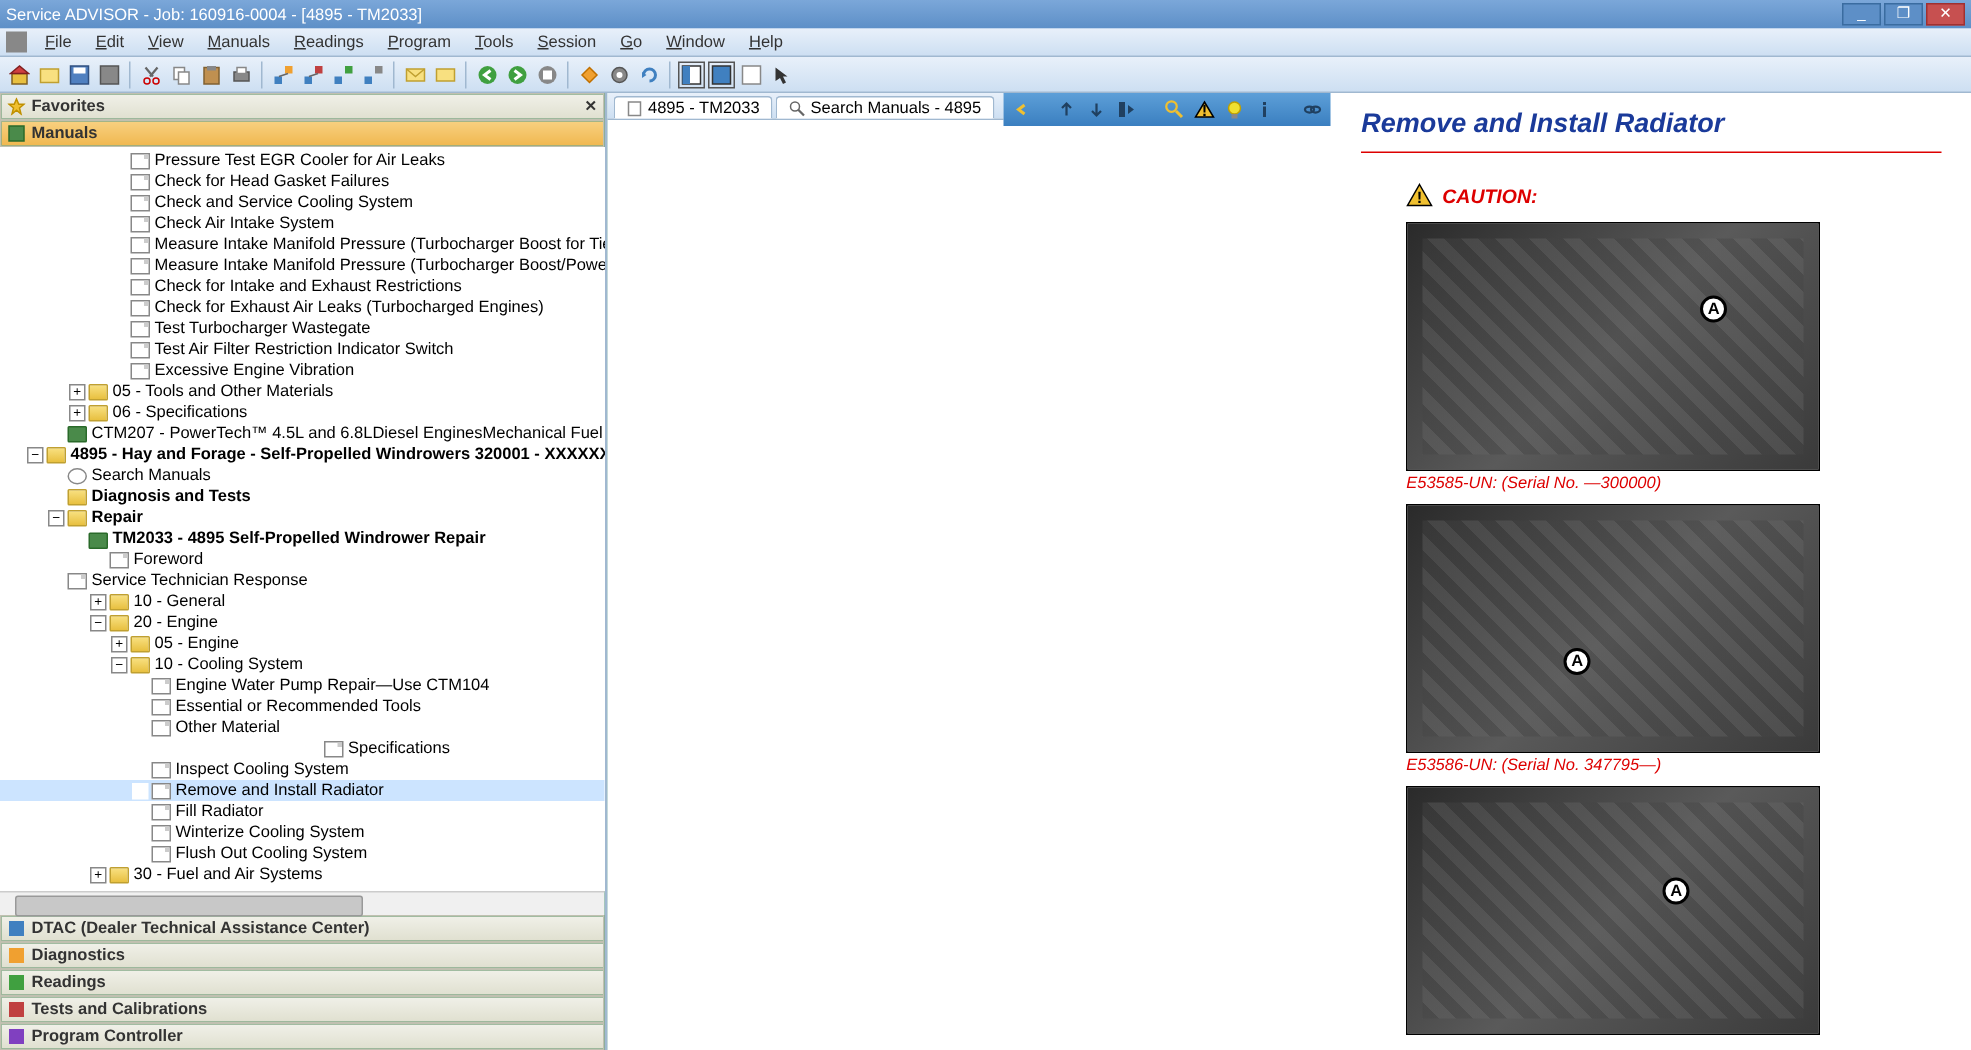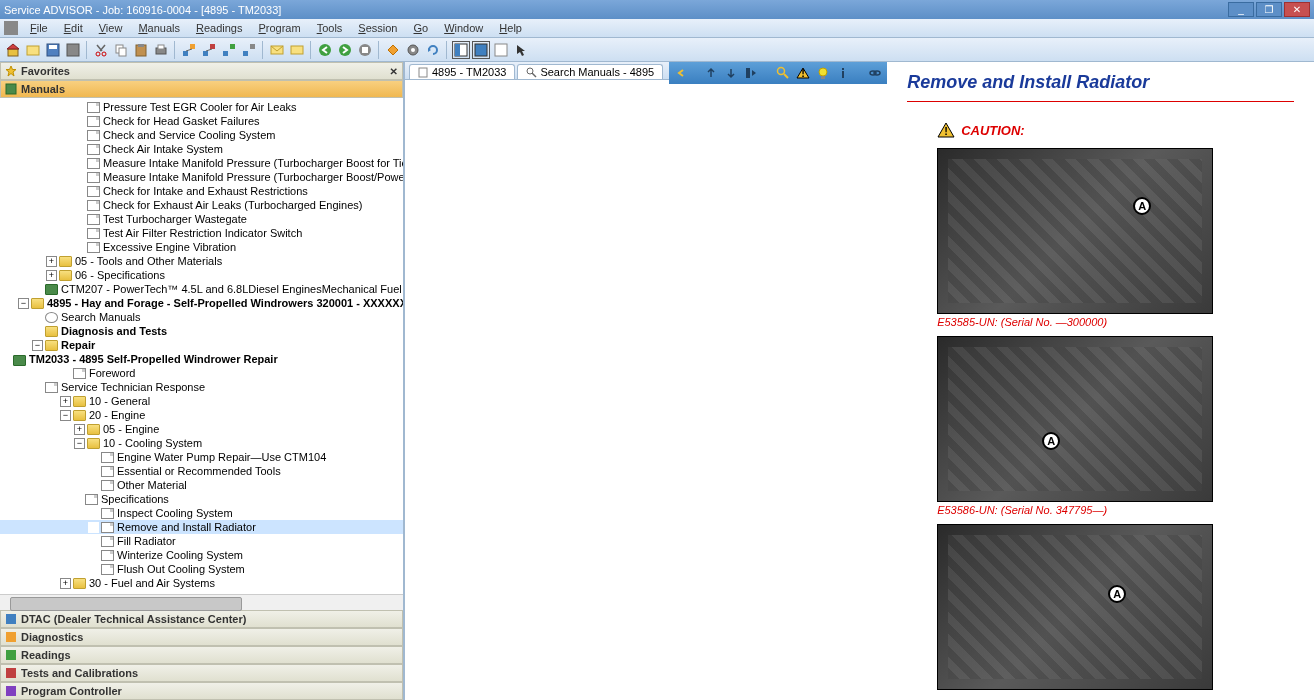--- a/index.html
+++ b/index.html
@@ -331,21 +331,21 @@
           <div class="tree-node" style="padding-left: 32px;">
             <span class="expander empty"></span>
             <span class="node-icon icon-folder"></span>
             <span class="node-label bold">Diagnosis and Tests</span>
           </div>
           <div class="tree-node" style="padding-left: 32px;">
             <span class="expander">−</span>
             <span class="node-icon icon-folder"></span>
             <span class="node-label bold">Repair</span>
           </div>
-          <div class="tree-node" style=" align-items: flex-end;">
+          <div class="tree-node" style="padding-left: 46px; align-items: flex-end;">
             <span class="expander empty"></span>
             <span class="node-icon icon-book"></span>
             <span class="node-label bold">TM2033 - 4895 Self-Propelled Windrower Repair</span>
           </div>
           <div class="tree-node" style="padding-left: 60px;">
             <span class="expander empty"></span>
             <span class="node-icon icon-page"></span>
             <span class="node-label">Foreword</span>
           </div>
           <div class="tree-node" style="padding-left: 32px;">
@@ -381,21 +381,21 @@
           <div class="tree-node" style="padding-left: 88px;">
             <span class="expander empty"></span>
             <span class="node-icon icon-page"></span>
             <span class="node-label">Essential or Recommended Tools</span>
           </div>
           <div class="tree-node" style="padding-left: 88px;">
             <span class="expander empty"></span>
             <span class="node-icon icon-page"></span>
             <span class="node-label">Other Material</span>
           </div>
-          <div class="tree-node" style="padding-left: 72px;">
+          <div class="tree-node" style="padding-left: 100px; justify-content: center;">
             <span class="expander empty"></span>
             <span class="node-icon icon-page"></span>
             <span class="node-label">Specifications</span>
           </div>
           <div class="tree-node" style="padding-left: 88px;">
             <span class="expander empty"></span>
             <span class="node-icon icon-page"></span>
             <span class="node-label">Inspect Cooling System</span>
           </div>
           <div class="tree-node selected" style="padding-left: 88px;">

